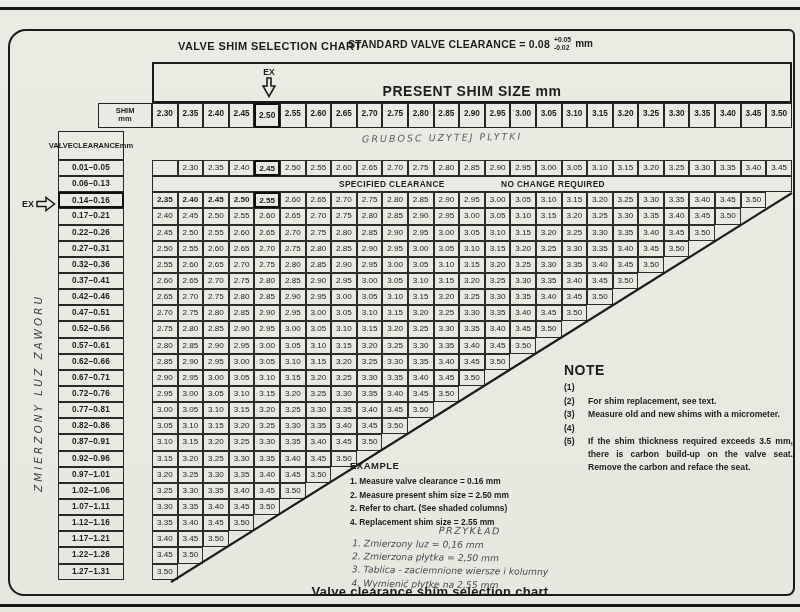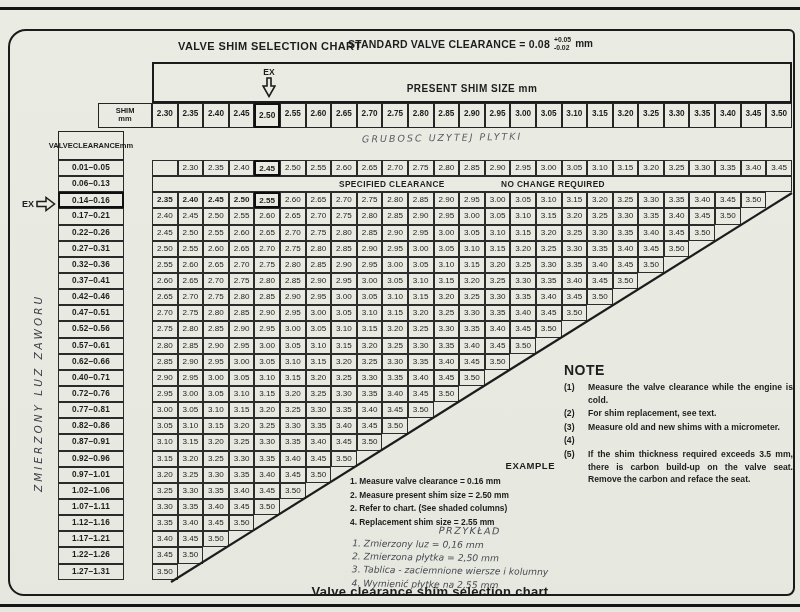--- a/index.html
+++ b/index.html
@@ -23,21 +23,21 @@
     border-radius:18px 6px 8px 16px;
   }
 
   .chart-title { left:178px; top:40px; font-weight:bold; font-size:11px; letter-spacing:.4px; }
   .std-clearance { left:348px; top:36px; display:flex; align-items:center; gap:4px; }
   .std-prefix { font-weight:bold; font-size:10.5px; letter-spacing:.2px; }
   .tol-stack { display:flex; flex-direction:column; font-weight:bold; font-size:6.8px; line-height:7.5px; }
   .std-unit { font-weight:bold; font-size:10px; }
 
   .inner-box { left:152px; top:62px; width:640px; height:41px; border:2px solid #1b1b1b; }
-  .pss-text { width:100%; text-align:center; padding-top:19px; font-weight:bold; font-size:10px; letter-spacing:.5px; }
+  .pss-text { width:100%; text-align:center; padding-top:19px; font-weight:bold; font-size:14px; letter-spacing:.5px; }
 
   .ex-top { left:254px; top:67px; width:30px; text-align:center; }
   .ex-top .ex-txt { font-weight:bold; font-size:8.5px; display:block; }
   .ex-left { left:22px; top:196px; display:flex; align-items:center; gap:2px; }
   .ex-left .ex-txt { font-weight:bold; font-size:9px; }
 
   .header-row { left:98px; top:103px; display:flex; height:24.5px; }
   .shim-unit-cell {
     width:54px; height:24.5px; border:1.5px solid #242424;
     display:flex; flex-direction:column; align-items:center; justify-content:center;
@@ -86,21 +86,21 @@
 
   .diag-svg { left:0; top:0; width:800px; height:612px; pointer-events:none; }
 
   .note-block { left:564px; top:362px; width:229px; }
   .note-title { font-weight:bold; font-size:14px; letter-spacing:.5px; margin-bottom:3px; }
   .note-item { display:flex; font-weight:bold; font-size:8.6px; line-height:12.6px; margin-bottom:1px; }
   .note-num { width:24px; flex-shrink:0; }
   .note-text { flex:1; text-align:justify; }
 
   .example-block { left:350px; top:460px; width:205px; }
-  .ex-title { text-align:right; font-weight:bold; font-size:9.5px; letter-spacing:.5px; margin-bottom:4px; }
+  .ex-title { text-align:left; font-weight:bold; font-size:9.5px; letter-spacing:.5px; margin-bottom:4px; }
   .ex-item { font-weight:bold; font-size:8.4px; line-height:13.6px; }
 
   .caption { left:250px; top:584px; width:360px; text-align:center; font-weight:bold; font-size:13px; letter-spacing:.3px; }
 </style>
 </head>
 <body>
 
 <div class="page">
 
   <div class="abs top-edge"></div>
@@ -176,21 +176,21 @@
         <div class="lcell">0.17–0.21</div>
         <div class="lcell">0.22–0.26</div>
         <div class="lcell">0.27–0.31</div>
         <div class="lcell">0.32–0.36</div>
         <div class="lcell">0.37–0.41</div>
         <div class="lcell">0.42–0.46</div>
         <div class="lcell">0.47–0.51</div>
         <div class="lcell">0.52–0.56</div>
         <div class="lcell">0.57–0.61</div>
         <div class="lcell">0.62–0.66</div>
-        <div class="lcell">0.40–0.71</div>
+        <div class="lcell">0.67–0.71</div>
         <div class="lcell">0.72–0.76</div>
         <div class="lcell">0.77–0.81</div>
         <div class="lcell">0.82–0.86</div>
         <div class="lcell">0.87–0.91</div>
         <div class="lcell">0.92–0.96</div>
         <div class="lcell">0.97–1.01</div>
         <div class="lcell">1.02–1.06</div>
         <div class="lcell">1.07–1.11</div>
         <div class="lcell">1.12–1.16</div>
         <div class="lcell">1.17–1.21</div>
@@ -592,21 +592,20 @@
 
   <svg class="abs diag-svg">
     <line x1="792" y1="193" x2="171" y2="582" stroke="#1c1c1c" stroke-width="2.2"></line>
   </svg>
 
   <div class="abs note-block">
     <div class="note-title">NOTE</div>
     <div>
         <div class="note-item">
           <span class="note-num">(1)</span>
-          <span class="note-text">Measure the valve clearance while the engine is cold.</span>
         </div>
         <div class="note-item">
           <span class="note-num">(2)</span>
           <span class="note-text">For shim replacement, see text.</span>
         </div>
         <div class="note-item">
           <span class="note-num">(3)</span>
           <span class="note-text">Measure old and new shims with a micrometer.</span>
         </div>
         <div class="note-item">

